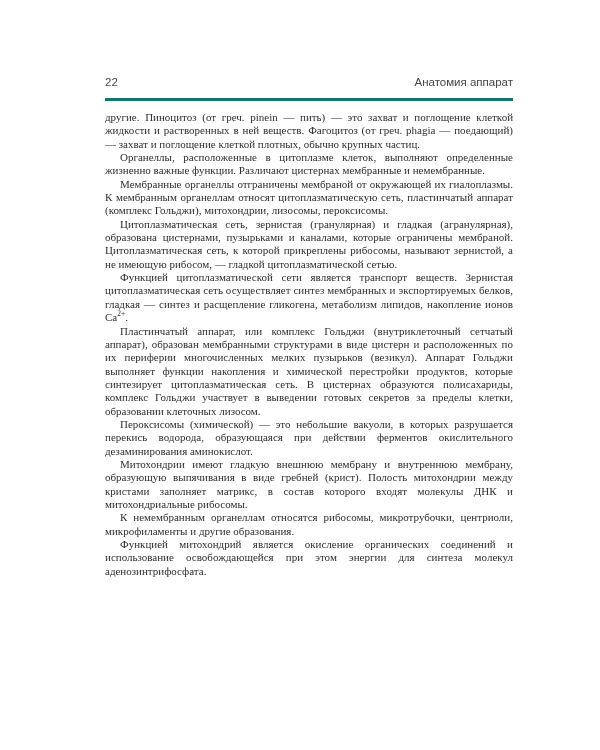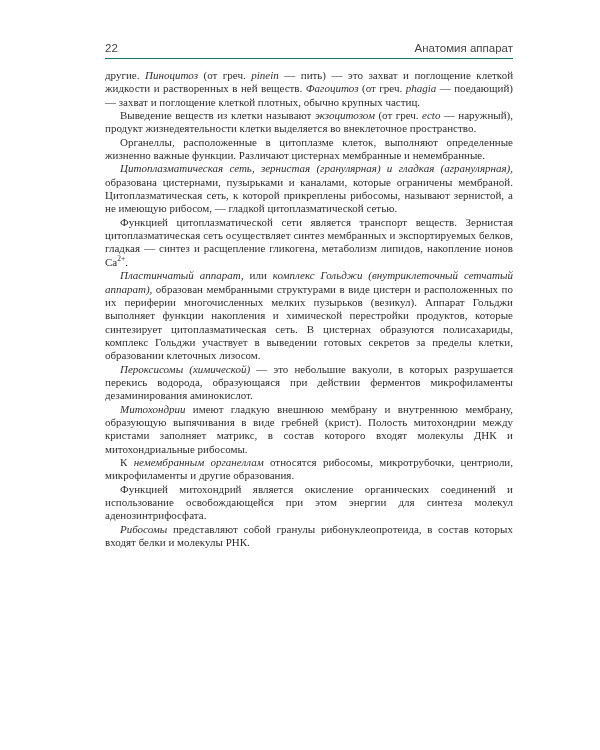--- a/index.html
+++ b/index.html
@@ -16,61 +16,60 @@
     top: 42px;
     width: 408px;
   }
   .page-header {
     display: flex;
     justify-content: space-between;
     align-items: flex-end;
     font-family: "Liberation Sans", sans-serif;
     font-size: 11.5px;
     color: #454545;
-    border-bottom: 1px solid #0f766e;
-    padding-bottom: 4px;
+    border-bottom: 3px solid #0f766e;
+    padding-bottom: 10px;
+    margin-top: 34px;
   }
   .body-text {
     margin-top: 10px;
     font-family: "Liberation Serif", serif;
     font-size: 11px;
     line-height: 13.35px;
     color: #2e2e2e;
     text-align: justify;
   }
   .body-text p {
     margin: 0;
     padding: 0;
   }
   .body-text p.indent {
     text-indent: 15px;
   }
   .it {
-    font-style: italic;
   }
   .body-text sup {
     font-size: 7.5px;
     line-height: 0;
     vertical-align: super;
   }
 </style>
 </head>
 <body>
 
 <div class="book-page">
   <div class="page-header">
     <span>22</span>
     <span>Анатомия аппарат</span>
   </div>
   <div class="body-text" id="body-text">
       <p><span>другие. </span><span class="it">Пиноцитоз</span><span> (от греч. </span><span class="it">pinein</span><span> — пить) — это захват и поглощение клеткой жидкости и растворенных в ней веществ. </span><span class="it">Фагоцитоз</span><span> (от греч. </span><span class="it">phagia</span><span> — поедающий) — захват и поглощение клеткой плотных, обычно крупных частиц.</span></p>
-      <p class="indent"><span>Выведение веществ из клетки называют </span><span class="it">экзоцитозом</span><span> (от греч. </span><span class="it">ecto</span><span> — наружный), продукт жизнедеятельности клетки выделяется во внеклеточное пространство.</span></p>
       <p class="indent"><span>Органеллы, расположенные в цитоплазме клеток, выполняют определенные жизненно важные функции. Различают цистернах мембранные и немембранные.</span></p>
+      <p class="indent"><span class="it">Мембранные органеллы</span><span> отграничены мембраной от окружающей их гиалоплазмы. К мембранным органеллам относят цитоплазматическую сеть, пластинчатый аппарат (комплекс Гольджи), митохондрии, лизосомы, пероксисомы.</span></p>
       <p class="indent"><span class="it">Цитоплазматическая сеть, зернистая (гранулярная) и гладкая (агранулярная),</span><span> образована цистернами, пузырьками и каналами, которые ограничены мембраной. Цитоплазматическая сеть, к которой прикреплены рибосомы, называют зернистой, а не имеющую рибосом, — гладкой цитоплазматической сетью.</span></p>
       <p class="indent"><span>Функцией цитоплазматической сети является транспорт веществ. Зернистая цитоплазматическая сеть осуществляет синтез мембранных и экспортируемых белков, гладкая — синтез и расщепление гликогена, метаболизм липидов, накопление ионов Ca</span><sup>2+</sup><span>.</span></p>
       <p class="indent"><span class="it">Пластинчатый аппарат,</span><span> или </span><span class="it">комплекс Гольджи (внутриклеточный сетчатый аппарат),</span><span> образован мембранными структурами в виде цистерн и расположенных по их периферии многочисленных мелких пузырьков (везикул). Аппарат Гольджи выполняет функции накопления и химической перестройки продуктов, которые синтезирует цитоплазматическая сеть. В цистернах образуются полисахариды, комплекс Гольджи участвует в выведении готовых секретов за пределы клетки, образовании клеточных лизосом.</span></p>
-      <p class="indent"><span class="it">Пероксисомы (химической)</span><span> — это небольшие вакуоли, в которых разрушается перекись водорода, образующаяся при действии ферментов микрофиламенты дезаминирования аминокислот.</span></p>
+      <p class="indent"><span class="it">Пероксисомы (химической)</span><span> — это небольшие вакуоли, в которых разрушается перекись водорода, образующаяся при действии ферментов окислительного дезаминирования аминокислот.</span></p>
       <p class="indent"><span class="it">Митохондрии</span><span> имеют гладкую внешнюю мембрану и внутреннюю мембрану, образующую выпячивания в виде гребней (крист). Полость митохондрии между кристами заполняет матрикс, в состав которого входят молекулы ДНК и митохондриальные рибосомы.</span></p>
       <p class="indent"><span>К </span><span class="it">немембранным органеллам</span><span> относятся рибосомы, микротрубочки, центриоли, микрофиламенты и другие образования.</span></p>
       <p class="indent"><span>Функцией митохондрий является окисление органических соединений и использование освобождающейся при этом энергии для синтеза молекул аденозинтрифосфата.</span></p>
-      <p class="indent"><span class="it">Рибосомы</span><span> представляют собой гранулы рибонуклеопротеида, в состав которых входят белки и молекулы РНК.</span></p>
     </div>
 </div>
 
 </body></html>

